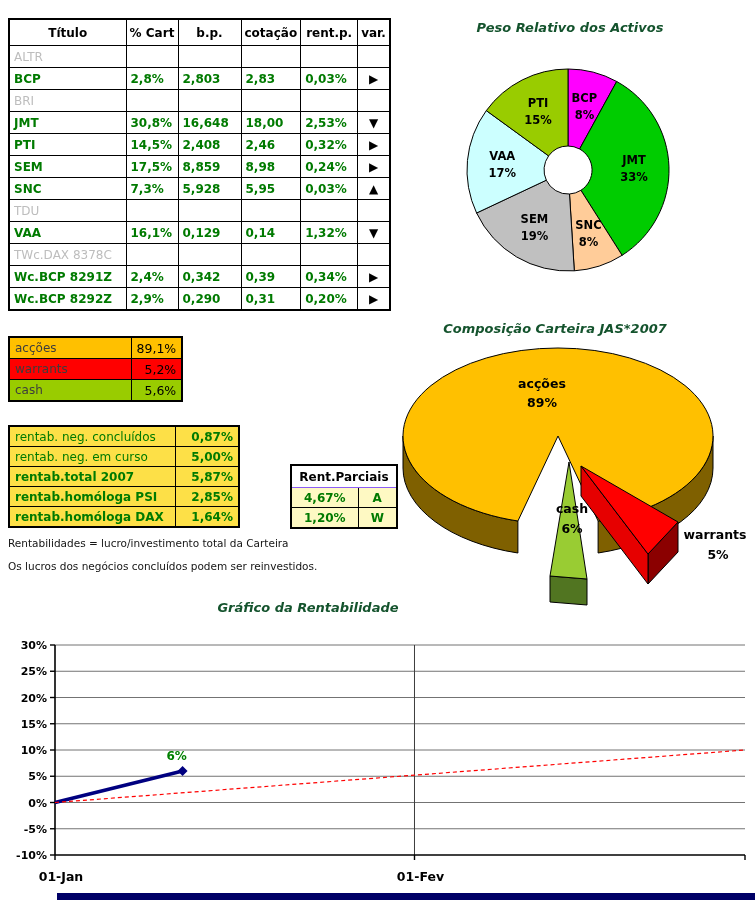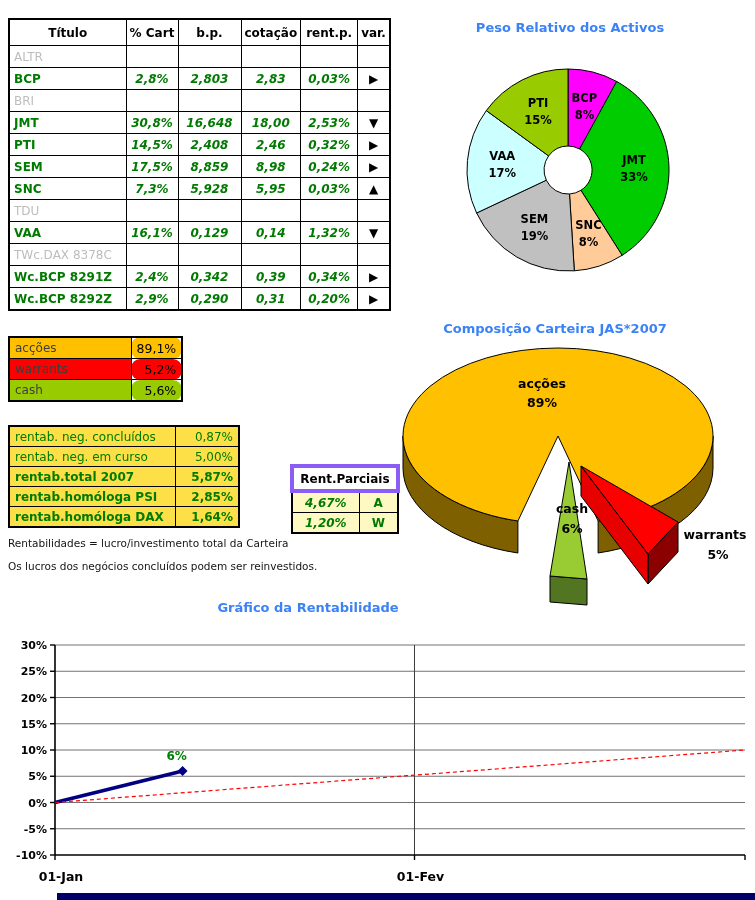--- a/index.html
+++ b/index.html
@@ -8,43 +8,43 @@
     font-family:"DejaVu Sans", sans-serif; overflow:hidden;
   }
   .abs { position:absolute; }
 
   
   .ptable { border-collapse:collapse; border:2px solid #000; table-layout:fixed; }
   .ptable th { border:1px solid #000; font-size:12px; color:#000; height:25px; padding:0 3px; background:#fff; }
   .ptable td { border:1px solid #000; font-size:12px; font-weight:bold; color:#007A00;
                height:21px; padding:0 4px; white-space:nowrap; overflow:hidden; background:#fff; }
   .ptable tr.gray td { color:#BDBDBD; font-weight:normal;margin-top:32px; }
-  .num { text-align:center;font-style:italic; }
+  .num { text-align:left; }
   .ctr { text-align:center; }
   .var-cell { font-size:9px; color:#000 !important; text-align:center; }
 
   
   .atable { border-collapse:collapse; border:2px solid #000; table-layout:fixed; }
   .atable td { border:1px solid #000; font-size:12px; height:20px; padding:0 5px; white-space:nowrap; }
   .atable .lbl { color:#3d3d3d; }
-  .atable .val { color:#000; text-align:right; font-size:12.5px;border-radius:9px; }
+  .atable .val { color:#000; text-align:right; font-size:12.5px; }
 
   
   .rtable { border-collapse:collapse; border:2px solid #000; table-layout:fixed; }
   .rtable td { border:1px solid #000; font-size:12px; color:#007A00; height:19px; padding:0 5px; white-space:nowrap; background:#fde047; }
   .rtable tr.b td { font-weight:bold; }
-  .rtable .val { text-align:right; }
+  .rtable .val { text-align:right;font-weight:bold; }
 
   
   .xtable { border-collapse:collapse; border:2px solid #000; table-layout:fixed; }
-  .xtable th { border:4px solid #8b5cf6; font-size:12px; color:#000; height:21px; padding:0 3px; background:#fff; }
+  .xtable th { border:1px solid #8b5cf6; font-size:12px; color:#000; height:21px; padding:0 3px; background:#fff; }
   .xtable td { border:1px solid #000; font-size:12px; font-weight:bold; color:#007A00; height:19px; padding:0 12px; background:#fef9c3; }
 
   .note { font-size:10.5px; color:#141414; margin-bottom:11px; white-space:nowrap; }
-  .ctitle { font-size:13px; font-weight:bold; color:#3b82f6; text-align:center; white-space:nowrap; }
+  .ctitle { font-size:13px; font-weight:bold; color:#14532d; text-align:center; white-space:nowrap;font-style:italic; }
 
   svg text { font-family:"DejaVu Sans", sans-serif; }
   #bottom-bar { background:#000066; }
 </style>
 </head>
 <body>
 
 <div class="abs" style="left:8px; top:18px;">
   <table class="ptable" id="portfolio">
     <colgroup>

